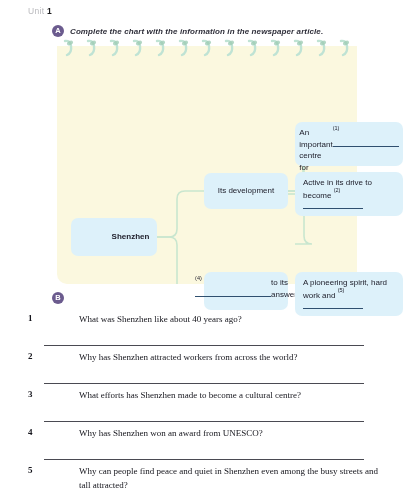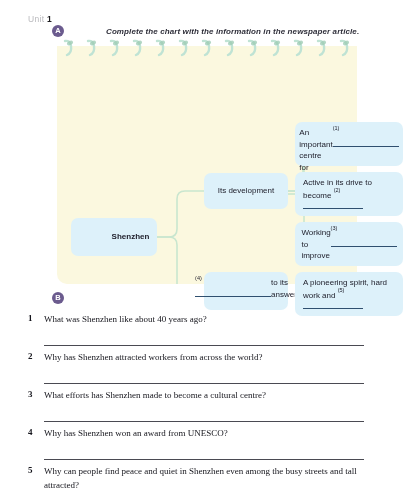--- a/index.html
+++ b/index.html
@@ -10,21 +10,21 @@
     background: #ffffff;
     font-family: "Liberation Sans", sans-serif;
     position: relative;
     overflow: hidden;
   }
 
   
   .unit-header {
     position: absolute;
     left: 28px;
-    top: 14px;
+    top: 6px;
     font-size: 8.5px;
     letter-spacing: 0.3px;
   }
   .unit-word { color: #b9b9bd; }
   .unit-num  { color: #1d1d1f; font-weight: bold; }
 
   
   .section-head {
     position: absolute;
     display: flex;
@@ -43,21 +43,20 @@
     justify-content: center;
     flex: none;
     line-height: 1;
   }
   .section-text {
     font-size: 8px;
     font-style: italic;
     color: #2f2f3a;
     font-weight: bold;
     letter-spacing: 0.1px;
-    margin-left: 36px;
   }
 
   #section-a-head { left: 52px; top: 25px; }
   #section-b-head { left: 52px; top: 292px; }
 
   
   .chart-panel {
     position: absolute;
     left: 57px;
     top: 46px;
@@ -137,20 +136,21 @@
     color: #15151c;
     width: 9px;
     flex: none;
     text-align: left;
   }
   .q-text {
     font-family: "Liberation Serif", serif;
     font-size: 9px;
     color: #15151c;
     line-height: 1.5;
+    margin-left: 35px;
   }
   .answer-line {
     margin-left: 16px;
     border-bottom: 1px solid #4a4a52;
     height: 0;
     width: 320px;
   }
 </style>
 </head>
 <body>
@@ -243,27 +243,20 @@
   </div>
 
   <div class="node" id="node-leaf-2">
     <div>
       <span>Active in its drive to become</span>
       <span class="sup">(2)</span>
       <span class="blank w-short"></span>
     </div>
   </div>
 
-  <div class="node" id="node-leaf-3">
-    <div>Working to improve</div>
-    <div>
-      <span class="sup">(3)</span>
-      <span class="blank w-med"></span>
-    </div>
-  </div>
 
   <div class="node" id="node-leaf-4">
     <div>
       <span>A pioneering spirit, hard work and</span>
       <span class="sup">(5)</span>
       <span class="blank w-short"></span>
     </div>
   </div>
 </div>
 

